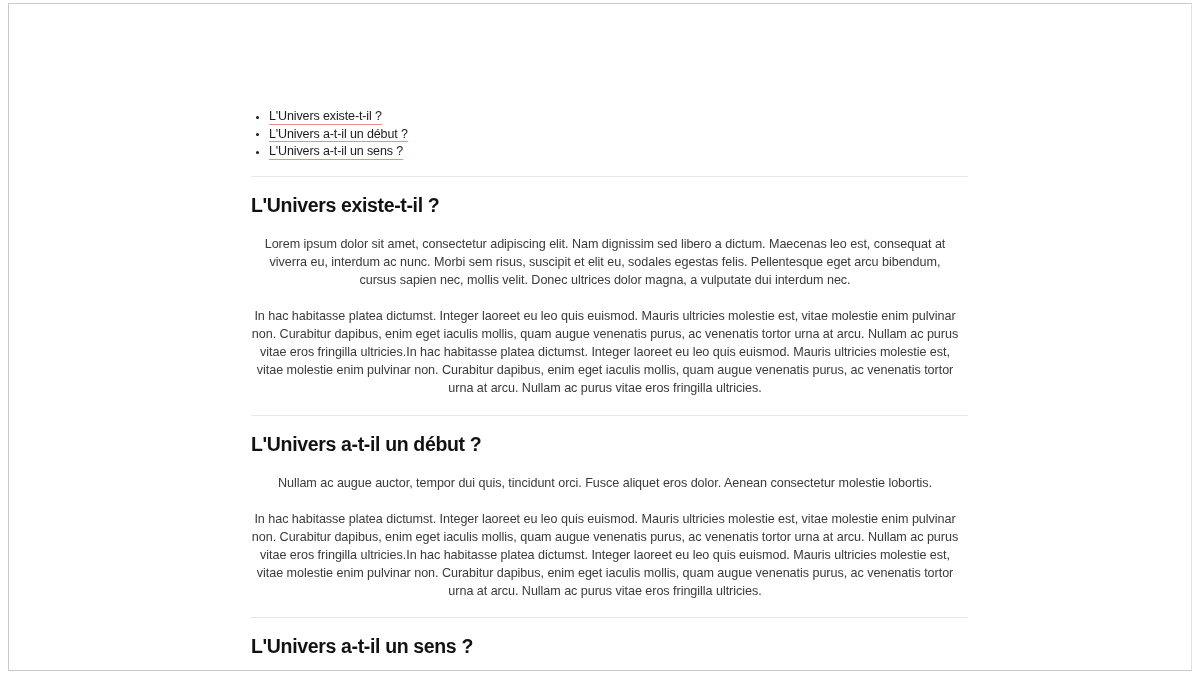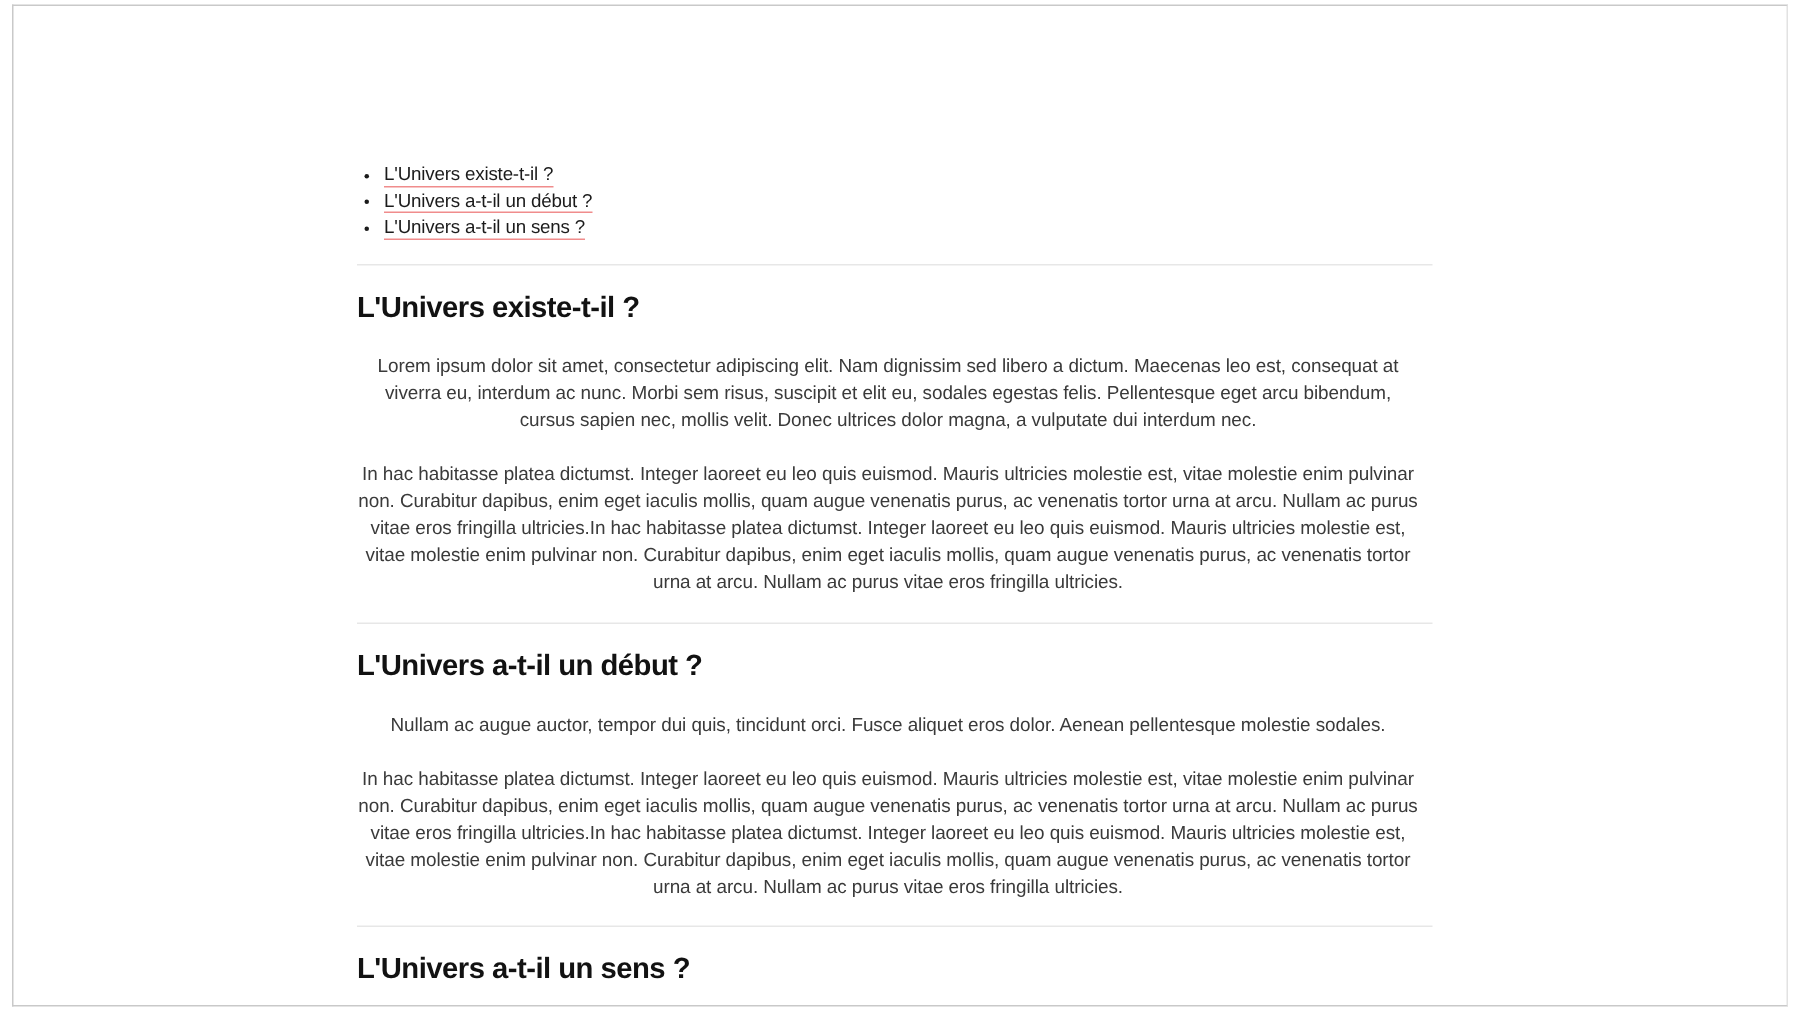--- a/index.html
+++ b/index.html
@@ -25,21 +25,21 @@
     border-left: 1px solid #c9c9c9;
     border-top: 1px solid #c9c9c9;
     border-right: 1px solid #e2e2e2;
     border-bottom: 1px solid #c9c9c9;
     box-sizing: border-box;
     overflow: hidden;
   }
 
   .doc {
     position: absolute;
-    left: 220px;
+    left: 233px;
     top: 0;
     width: 725px;
   }
 
   
   .toc {
     margin: 0;
     padding: 0 0 0 27px;
     list-style: none;
   }
@@ -131,21 +131,21 @@
       <h2 class="section-title">L'Univers existe-t-il ?</h2>
       <p class="body-text first">Lorem ipsum dolor sit amet, consectetur adipiscing elit. Nam dignissim sed libero a dictum. Maecenas leo est, consequat at viverra eu, interdum ac nunc. Morbi sem risus, suscipit et elit eu, sodales egestas felis. Pellentesque eget arcu bibendum, cursus sapien nec, mollis velit. Donec ultrices dolor magna, a vulputate dui interdum nec.</p>
       <p class="body-text">In hac habitasse platea dictumst. Integer laoreet eu leo quis euismod. Mauris ultricies molestie est, vitae molestie enim pulvinar non. Curabitur dapibus, enim eget iaculis mollis, quam augue venenatis purus, ac venenatis tortor urna at arcu. Nullam ac purus vitae eros fringilla ultricies.In hac habitasse platea dictumst. Integer laoreet eu leo quis euismod. Mauris ultricies molestie est, vitae molestie enim pulvinar non. Curabitur dapibus, enim eget iaculis mollis, quam augue venenatis purus, ac venenatis tortor urna at arcu. Nullam ac purus vitae eros fringilla ultricies.</p>
     </div>
 
     <div class="gap-section"></div>
 
     <div class="section">
       <div class="rule"></div>
       <h2 class="section-title">L'Univers a-t-il un début ?</h2>
-      <p class="body-text first">Nullam ac augue auctor, tempor dui quis, tincidunt orci. Fusce aliquet eros dolor. Aenean pellentesque molestie sodales.</p>
+      <p class="body-text first">Nullam ac augue auctor, tempor dui quis, tincidunt orci. Fusce aliquet eros dolor. Aenean consectetur molestie lobortis.</p>
       <p class="body-text">In hac habitasse platea dictumst. Integer laoreet eu leo quis euismod. Mauris ultricies molestie est, vitae molestie enim pulvinar non. Curabitur dapibus, enim eget iaculis mollis, quam augue venenatis purus, ac venenatis tortor urna at arcu. Nullam ac purus vitae eros fringilla ultricies.In hac habitasse platea dictumst. Integer laoreet eu leo quis euismod. Mauris ultricies molestie est, vitae molestie enim pulvinar non. Curabitur dapibus, enim eget iaculis mollis, quam augue venenatis purus, ac venenatis tortor urna at arcu. Nullam ac purus vitae eros fringilla ultricies.</p>
     </div>
 
     <div class="gap-section"></div>
 
     <div class="section">
       <div class="rule"></div>
       <h2 class="section-title">L'Univers a-t-il un sens ?</h2>
 
     </div>

